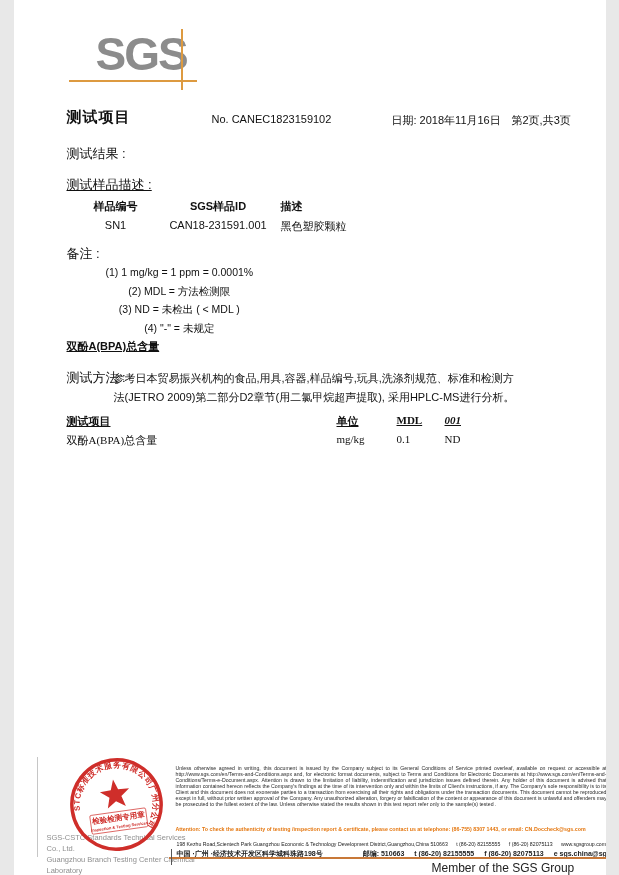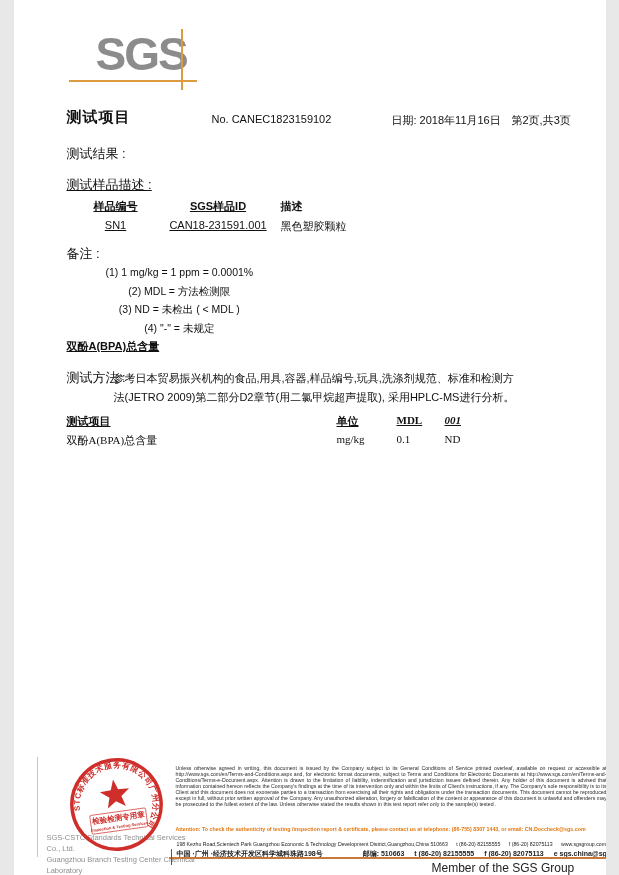--- a/index.html
+++ b/index.html
@@ -12,21 +12,21 @@
   .abs { position:absolute; }
   .logo-text { font-size:46px; font-weight:bold; color:#8c8c8c; letter-spacing:-2px; line-height:52px; }
   .logo-hline { background:#dd9a40; height:2px; }
   .logo-vline { background:#dd9a40; width:2px; }
   .doc-title { font-size:15px; font-weight:bold; letter-spacing:1px; }
   .h-meta { font-size:11px; }
   .body-text { font-size:13px; }
   .underline { text-decoration:underline; }
   .sample-grid { display:grid; grid-template-columns:80px 125px 200px; row-gap:5px; font-size:11px; }
   .sample-grid .hd { font-weight:bold; }
-  .ctr { text-align:center;text-decoration:underline; }
+  .ctr { text-align:center; }
   .remarks div { line-height:18.5px; font-size:10.5px; }
   .bpa-heading { font-size:11px; font-weight:bold; text-decoration:underline; }
   .method div { line-height:19px; font-size:11px; }
   .rtable { width:488px; font-size:11px; }
   .rtable .row { display:grid; grid-template-columns:270px 60px 48px 55px;font-family:Liberation Serif, serif; }
   .rtable .hd span { font-weight:bold; }
   .rtable .row > div:nth-child(n+2) { }
   .rtable .hd { margin-bottom:4px; }
   .itld { font-style:italic; font-weight:bold; }
   .gray-vline { width:1px; background:#c6c6c6; }

